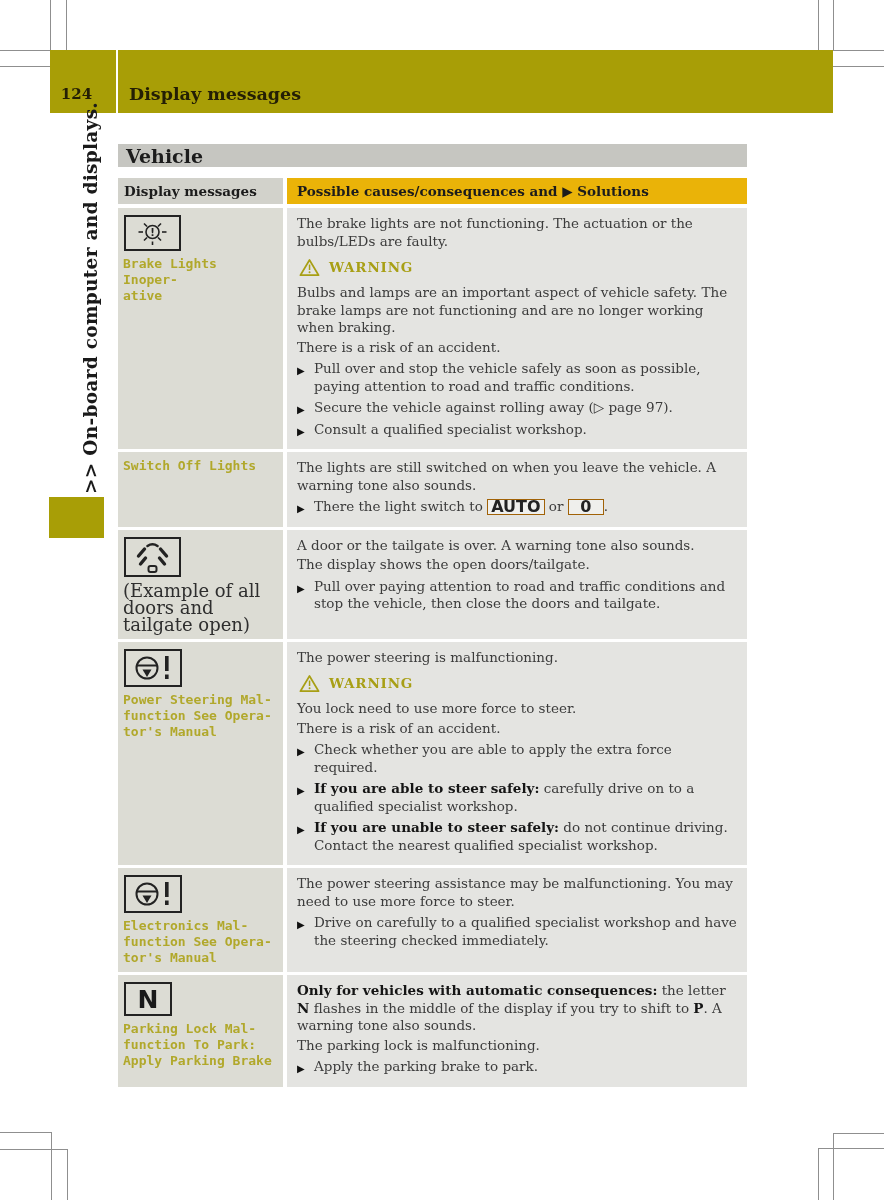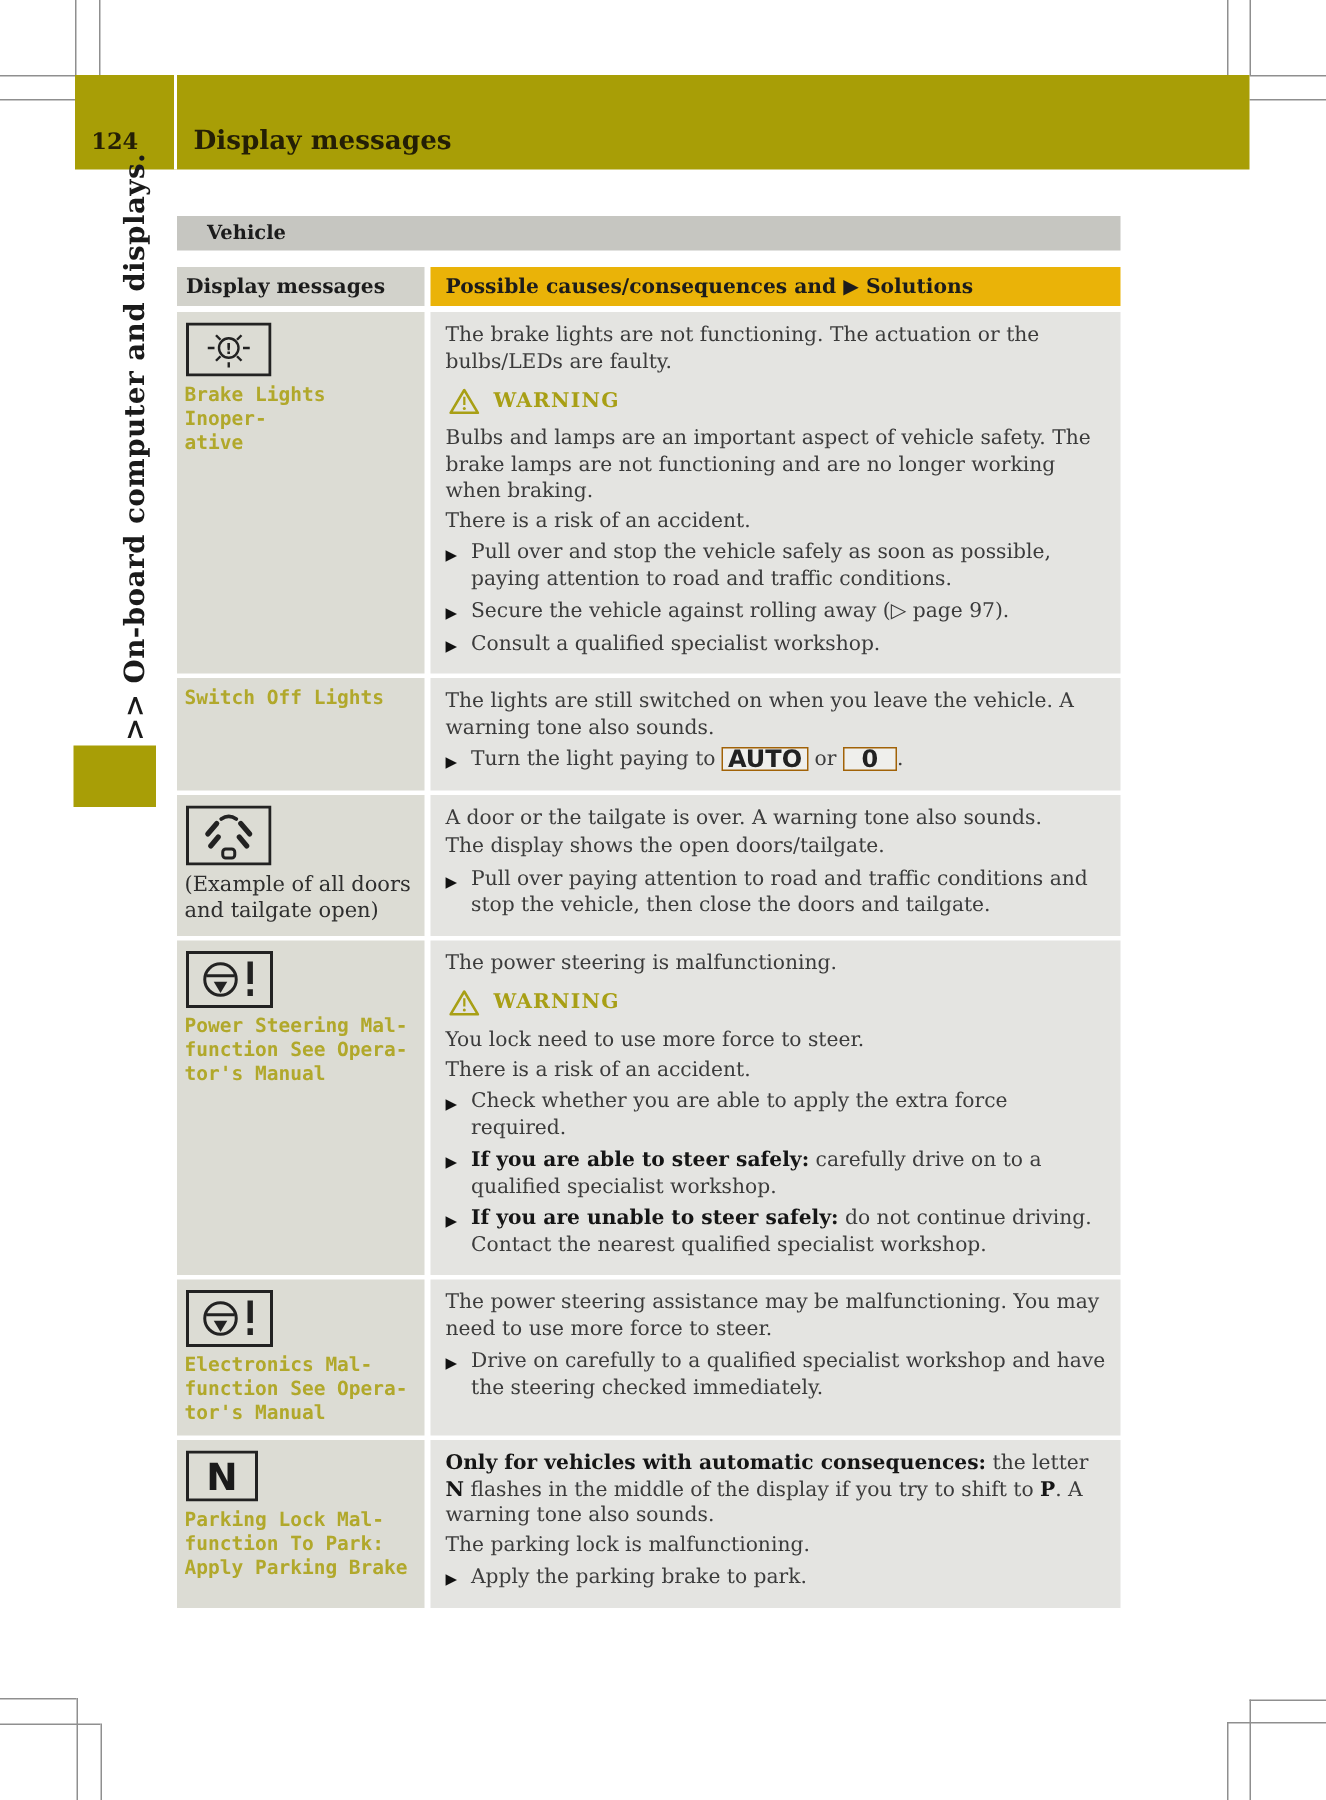--- a/index.html
+++ b/index.html
@@ -20,36 +20,36 @@
   
   .sidebar-label{position:absolute;left:80px;top:130px;height:364px;width:30px;
                  writing-mode:vertical-rl;transform:rotate(180deg);
                  font-size:18.5px;font-weight:bold;color:#1a1a1a;white-space:nowrap;
                  letter-spacing:0.3px;}
   .sidebar-tab{position:absolute;left:49px;top:497px;width:55px;height:41px;}
 
   
   .msg-table{position:absolute;left:118px;top:144px;width:629px;}
   .section-header{height:23px;background:#c6c6c1;display:flex;align-items:center;
-                  padding-left:20px;box-sizing:border-box;font-size:13px;font-weight:bold;
+                  padding-left:8px;box-sizing:border-box;font-size:19px;font-weight:bold;
                   color:#1c1c1c;margin-bottom:11px;}
   .cols-header{display:flex;gap:4px;margin-bottom:4px;}
   .cols-header .hl{width:165px;background:#d2d2cb;padding:5px 6px;box-sizing:border-box;
                    font-size:13.5px;font-weight:bold;color:#1c1c1c;}
   .cols-header .hr{flex:1;background:#eab308;padding:5px 10px;box-sizing:border-box;
                    font-size:13.5px;font-weight:bold;color:#1c1c1c;}
   .row{display:flex;gap:4px;margin-bottom:3px;}
   .cell-left{width:165px;background:#dcdcd4;padding:6px 4px 6px 5px;box-sizing:border-box;}
   .cell-right{flex:1;background:#e4e4e1;padding:7px 10px 9px 10px;box-sizing:border-box;
               font-size:13.5px;line-height:17.5px;color:#3b3b3b;}
 
   .icon-box{margin:1px 0 5px 1px;line-height:0;}
   .msg-line{display:block;font-family:"DejaVu Sans Mono",monospace;font-weight:bold;
             font-size:13px;line-height:16px;color:var(--msg,#b1a82b);}
-  .caption{margin-top:5px;font-size:14px;line-height:17px;color:#2e2e2e;}
+  .caption{margin-top:5px;font-size:18px;line-height:17px;color:#2e2e2e;}
 
   .p{margin:0 0 2px 0;}
   .bullet{position:relative;padding-left:17px;margin:4px 0 2px 0;}
   .bullet .marker{position:absolute;left:0;top:2px;font-size:10px;color:#111;
                   font-family:"DejaVu Sans",sans-serif;}
   .bld{font-weight:bold;color:#151515;}
   .warning-block{display:flex;align-items:center;gap:9px;margin:8px 0 7px 2px;text-align:right;}
   .warning-label{font-weight:bold;font-size:13.5px;letter-spacing:0.8px;color:var(--warn,#a89f15);}
 
   .badge{display:inline-block;border:1px solid #a16207;background:#efefec;
@@ -134,21 +134,21 @@
             <div class="bullet"><span class="marker">▶</span><span>Secure the vehicle against rolling away (▷ page 97).</span></div>
             <div class="bullet"><span class="marker">▶</span><span>Consult a qualified specialist workshop.</span></div>
           </div>
         </div>
         <div class="row">
           <div class="cell-left">
             <span class="msg-line">Switch Off Lights</span>
           </div>
           <div class="cell-right">
             <div class="p"><span>The lights are still switched on when you leave the vehicle. A warning tone also sounds.</span></div>
-            <div class="bullet"><span class="marker">▶</span><span>Turn the light paying to </span><span class="badge">AUTO</span><span> or </span><span class="badge wide">0</span><span>.</span></div>
+            <div class="bullet"><span class="marker">▶</span><span>There the light switch to </span><span class="badge">AUTO</span><span> or </span><span class="badge wide">0</span><span>.</span></div>
           </div>
         </div>
         <div class="row">
           <div class="cell-left">
             <div class="icon-box"><svg width="57" height="40" viewBox="0 0 57 40">
                 <rect x="1" y="1" width="55" height="38" fill="none" stroke="#222" stroke-width="2"></rect>
                 <path d="M23.5 9 Q28.5 5.5 33.5 9" fill="none" stroke="#222" stroke-width="2.6" stroke-linecap="round"></path>
                 <rect x="24.5" y="29" width="8" height="6" rx="2" fill="none" stroke="#222" stroke-width="2"></rect>
                 <g stroke="#222" stroke-width="3.4" stroke-linecap="round">
                   <line x1="20.5" y1="12" x2="14.5" y2="19"></line>

